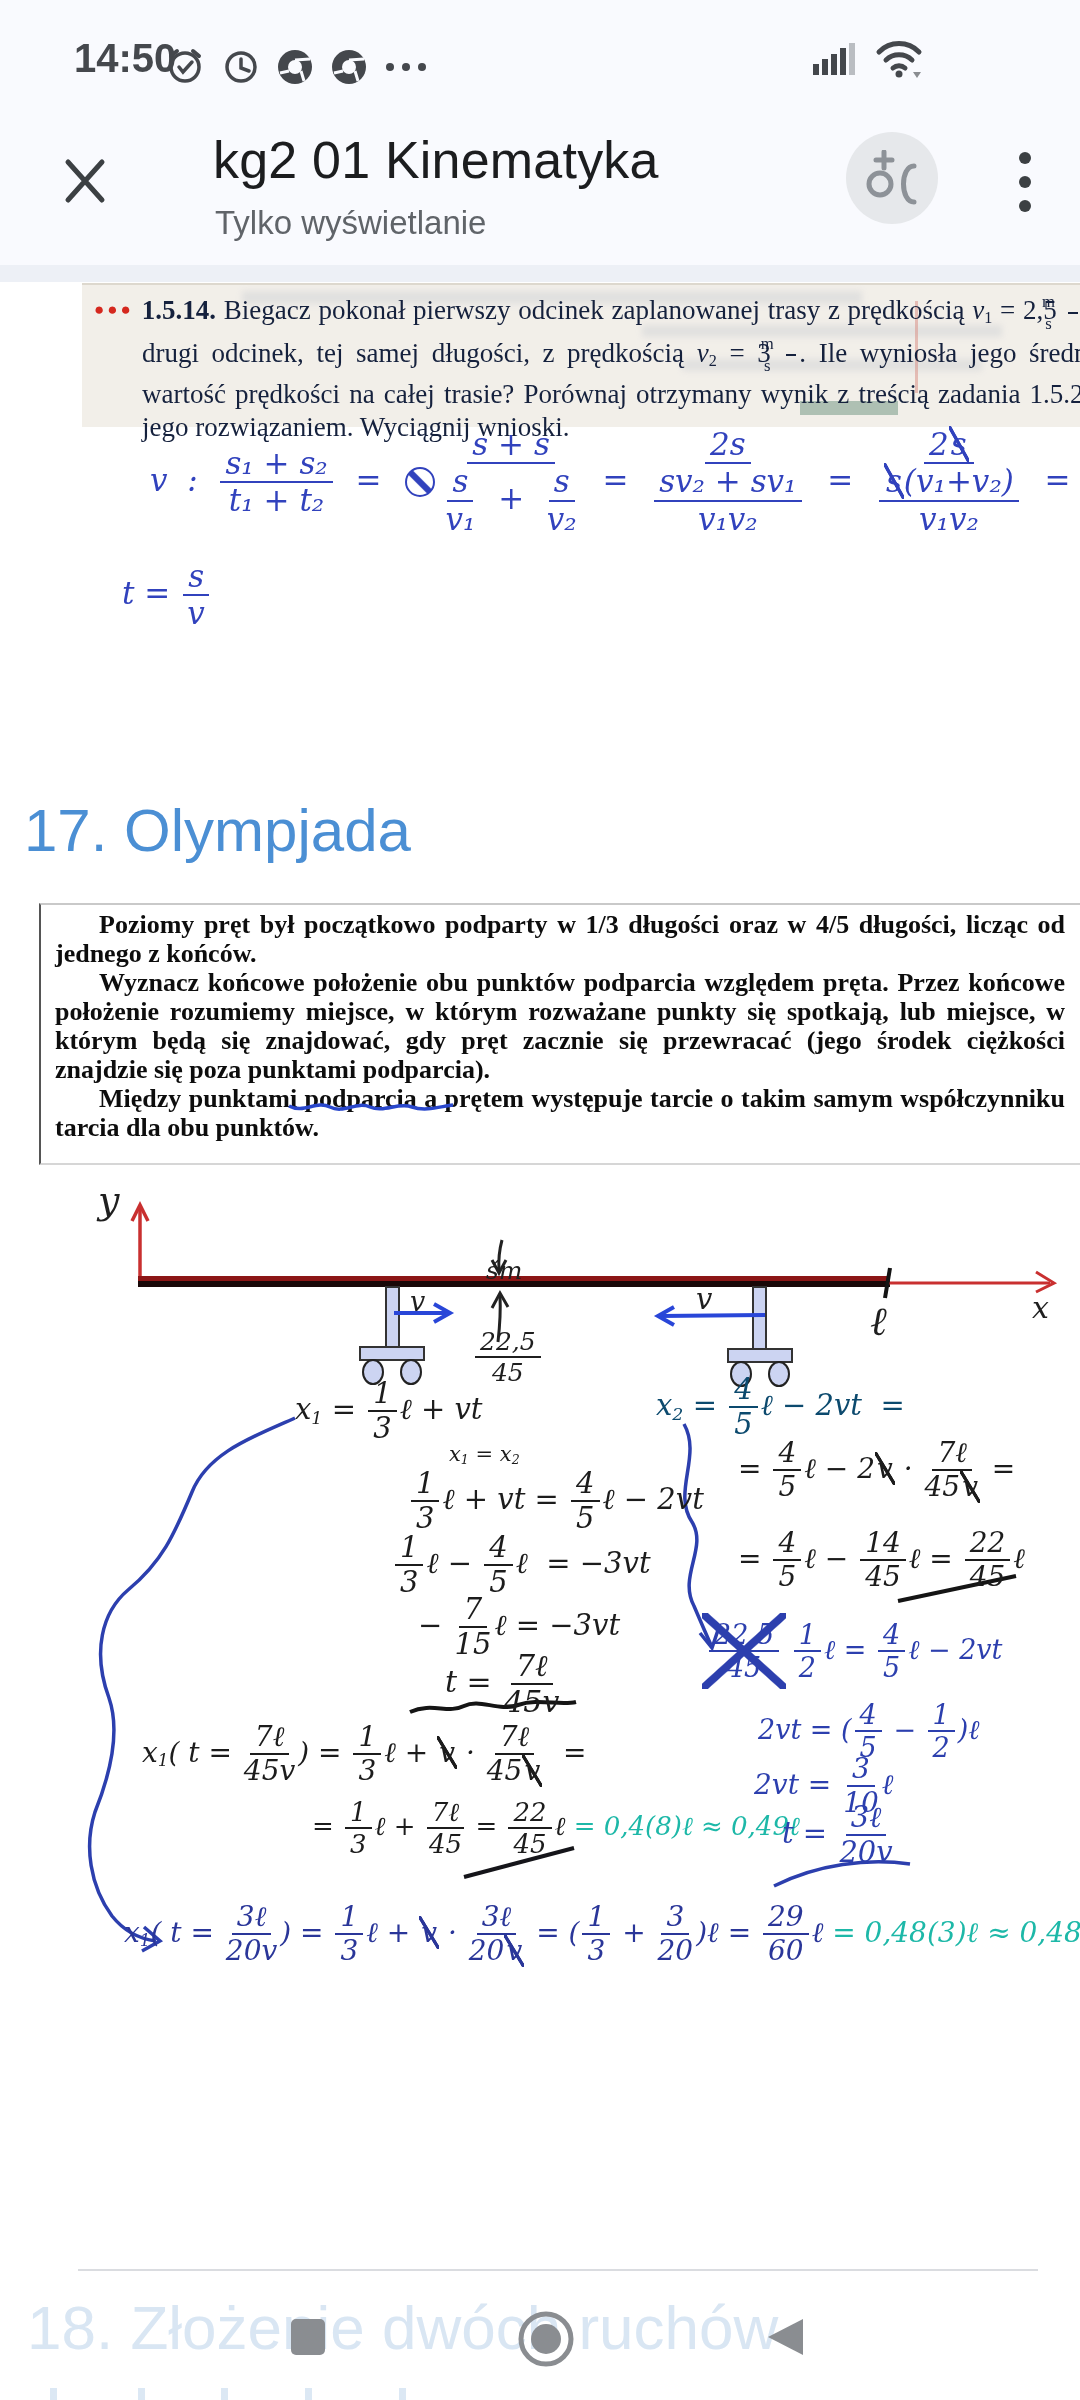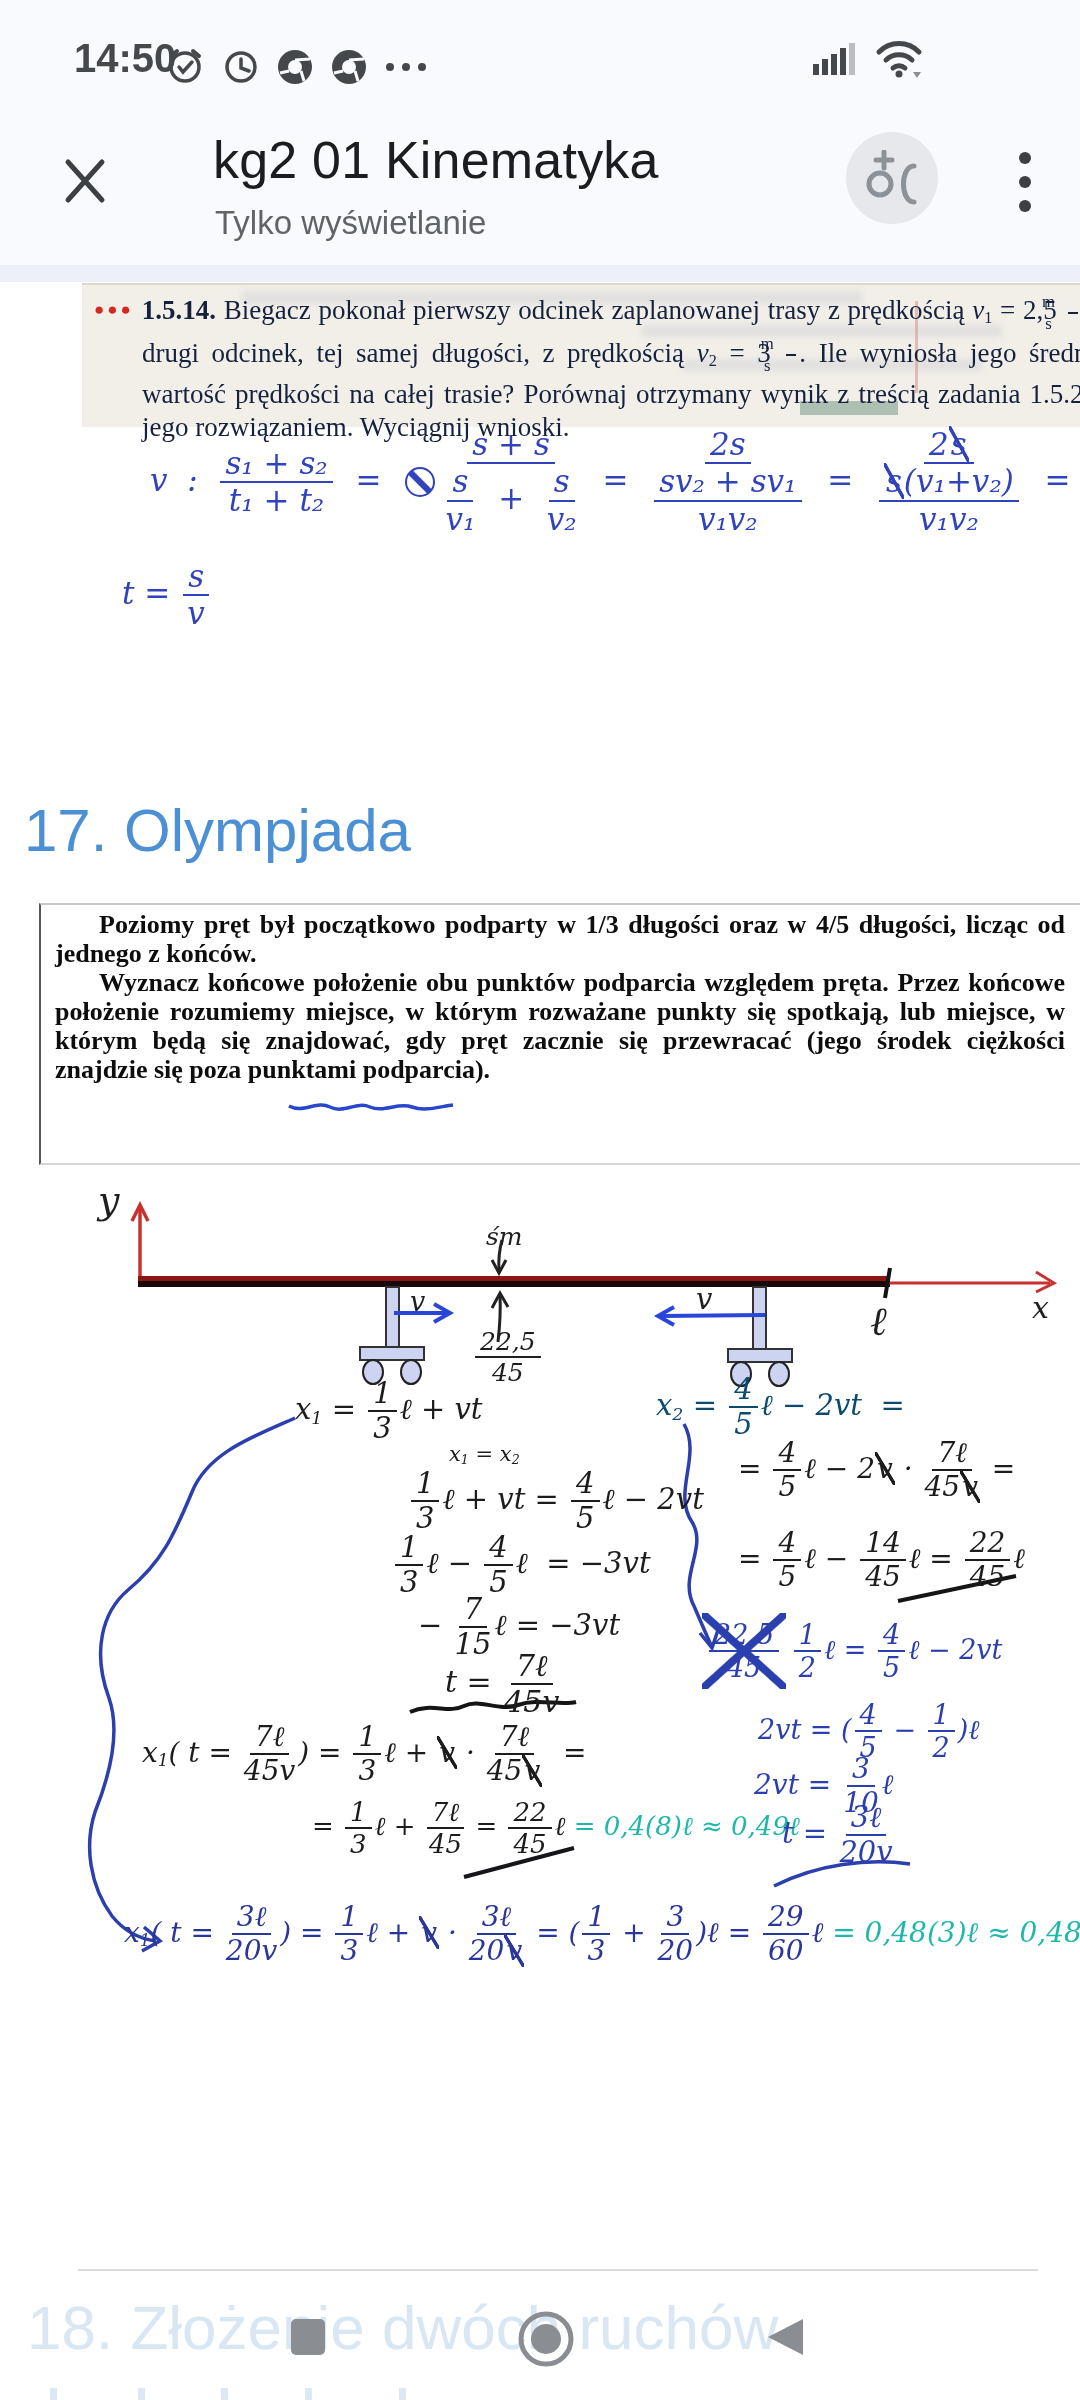--- a/index.html
+++ b/index.html
@@ -145,20 +145,21 @@
               <span class="fd">s</span>
             </span><span class="t">. Ile wyniosła jego średnia wartość prędkości na całej trasie? Porównaj otrzymany wynik z treścią zadania 1.5.2. i jego rozwiązaniem. Wyciągnij wnioski.</span></span></div>
     </div>
 
     <div id="h17" style="color: rgb(75, 143, 212);">17. Olympjada</div>
 
     <div id="prob">
       <div id="prob-text">
           <p>Poziomy pręt był początkowo podparty w 1/3 długości oraz w 4/5 długości, licząc od jednego z końców.</p>
           <p>Wyznacz końcowe położenie obu punktów podparcia względem pręta.  Przez końcowe położenie rozumiemy miejsce, w którym rozważane punkty się spotkają, lub miejsce, w którym będą się znajdować, gdy pręt zacznie się przewracać (jego środek ciężkości znajdzie się poza punktami podparcia).</p>
+          <p>Między punktami podparcia a prętem występuje tarcie o takim samym współczynniku tarcia dla obu punktów.</p>
         </div>
     </div>
 
     <svg id="draw" width="1080" height="2400" viewBox="0 0 1080 2400">
 
       <path d="M128,1206 L128,1282" stroke="#c93030" stroke-width="3.5" fill="none"></path>
       <path d="M120,1221 L128,1205 L136,1221" stroke="#c93030" stroke-width="3.5" fill="none"></path>
 
       <rect x="126" y="1276" width="752" height="5" fill="#8c1616"></rect>
       <rect x="126" y="1281" width="752" height="6" fill="#190808"></rect>
@@ -339,21 +340,21 @@
           </span><span class="t"> + </span><span class="frac">
             <span class="fn">3</span>
             <span class="fd">20</span>
           </span><span class="t">)ℓ = </span><span class="frac">
             <span class="fn">29</span>
             <span class="fd">60</span>
           </span><span class="t">ℓ</span><span class="t" style="color: rgb(29, 184, 168);"> = 0,48(3)ℓ ≈ 0,48ℓ</span></div>
       </div>
     <div id="dia-labels">
         <div class="hw" style="left: 86px; top: 1178px; font-size: 38px; color: rgb(31, 31, 31);">y</div>
-        <div class="hw" style="left: 474px; top: 1222px; font-size: 25px; color: rgb(31, 31, 31);">śm</div>
+        <div class="hw" style="left: 474px; top: 1256px; font-size: 25px; color: rgb(31, 31, 31);">śm</div>
         <div class="hw" style="left: 398px; top: 1286px; font-size: 27px; color: rgb(31, 31, 31);">v</div>
         <div class="hw" style="left: 684px; top: 1282px; font-size: 29px; color: rgb(31, 31, 31);">v</div>
         <div class="hw" style="left: 858px; top: 1298px; font-size: 40px; color: rgb(31, 31, 31);">ℓ</div>
         <div class="hw" style="left: 1020px; top: 1290px; font-size: 30px; color: rgb(31, 31, 31);">x</div>
         <div class="hw" style="left: 460px; top: 1328px; font-size: 25px; color: rgb(31, 31, 31);"><span class="frac">
             <span class="fn">22,5</span>
             <span class="fd">45</span>
           </span></div>
       </div>
 

